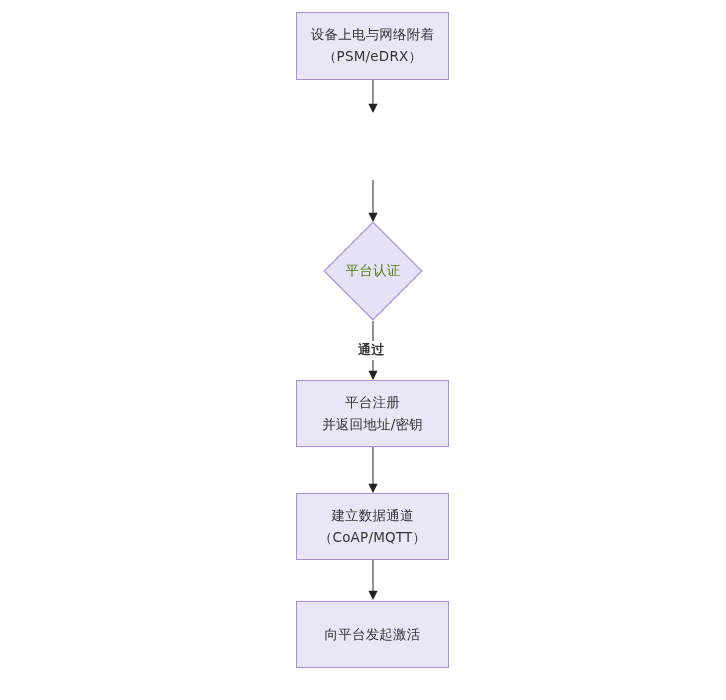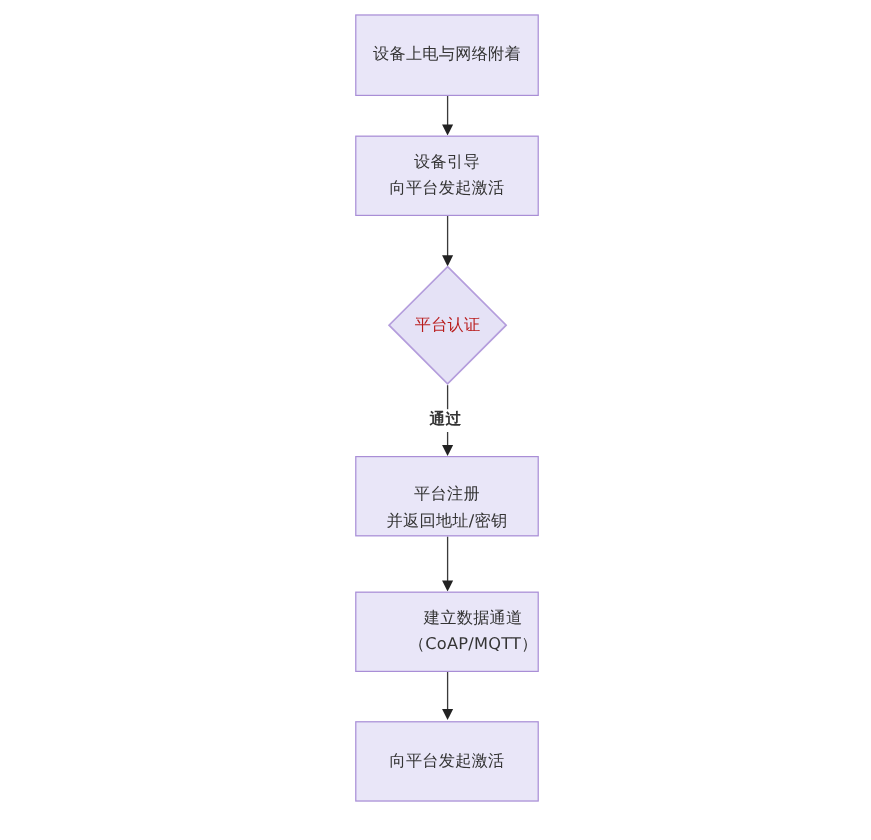--- a/index.html
+++ b/index.html
@@ -73,21 +73,21 @@
   }
   .diamond-shape .dia-fill {
     fill: #e5e2f6;
     stroke: #b49ddc;
     stroke-width: 1.4;
   }
   .node-decision .decision-label {
     position: relative;
     z-index: 2;
     font-size: 13.5px;
-    color: #b91c1c;
+    color: #4d7c0f;
     letter-spacing: 0.2px;
     white-space: nowrap;
   }
 
   
   .edge-label {
     position: absolute;
     background: #ffffff;
     color: #343434;
     font-size: 13px;
@@ -128,47 +128,42 @@
 
     <g>
       <line class="edge-line" x1="373" y1="560" x2="373" y2="592"></line>
       <polygon class="edge-head" points="373,600 368.4,590.8 377.6,590.8"></polygon>
     </g>
   </svg>
 
   <div class="node node-process" style="left:296px; top:12px; width:153px; height:68px;">
     <div>
       <span class="node-text-line">设备上电与网络附着</span>
+      <span class="node-text-line">（PSM/eDRX）</span>
     </div>
   </div>
 
-  <div class="node node-process" style="left:296px; top:113px; width:153px; height:67px;">
-    <div>
-      <span class="node-text-line">设备引导</span>
-      <span class="node-text-line">向平台发起激活</span>
-    </div>
-  </div>
 
   <div class="node node-decision" style="left:323px; top:221px;">
     <svg class="diamond-shape" viewBox="0 0 100 100">
       <polygon class="dia-fill" points="50,1.2 98.8,50 50,98.8 1.2,50"></polygon>
     </svg>
     <span class="decision-label">平台认证</span>
   </div>
 
   <div class="edge-label" style="left:355px; top:341px;font-weight:bold;">通过</div>
 
-  <div class="node node-process" style="left:296px; top:380px; width:153px; height:67px;align-items:flex-end;">
+  <div class="node node-process" style="left:296px; top:380px; width:153px; height:67px;">
     <div>
       <span class="node-text-line">平台注册</span>
       <span class="node-text-line">并返回地址/密钥</span>
     </div>
   </div>
 
-  <div class="node node-process" style="left:296px; top:493px; width:153px; height:67px;justify-content:flex-end;">
+  <div class="node node-process" style="left:296px; top:493px; width:153px; height:67px;">
     <div>
       <span class="node-text-line">建立数据通道</span>
       <span class="node-text-line">（CoAP/MQTT）</span>
     </div>
   </div>
 
   <div class="node node-process" style="left:296px; top:601px; width:153px; height:67px;">
     <div>
       <span class="node-text-line">向平台发起激活</span>
     </div>

